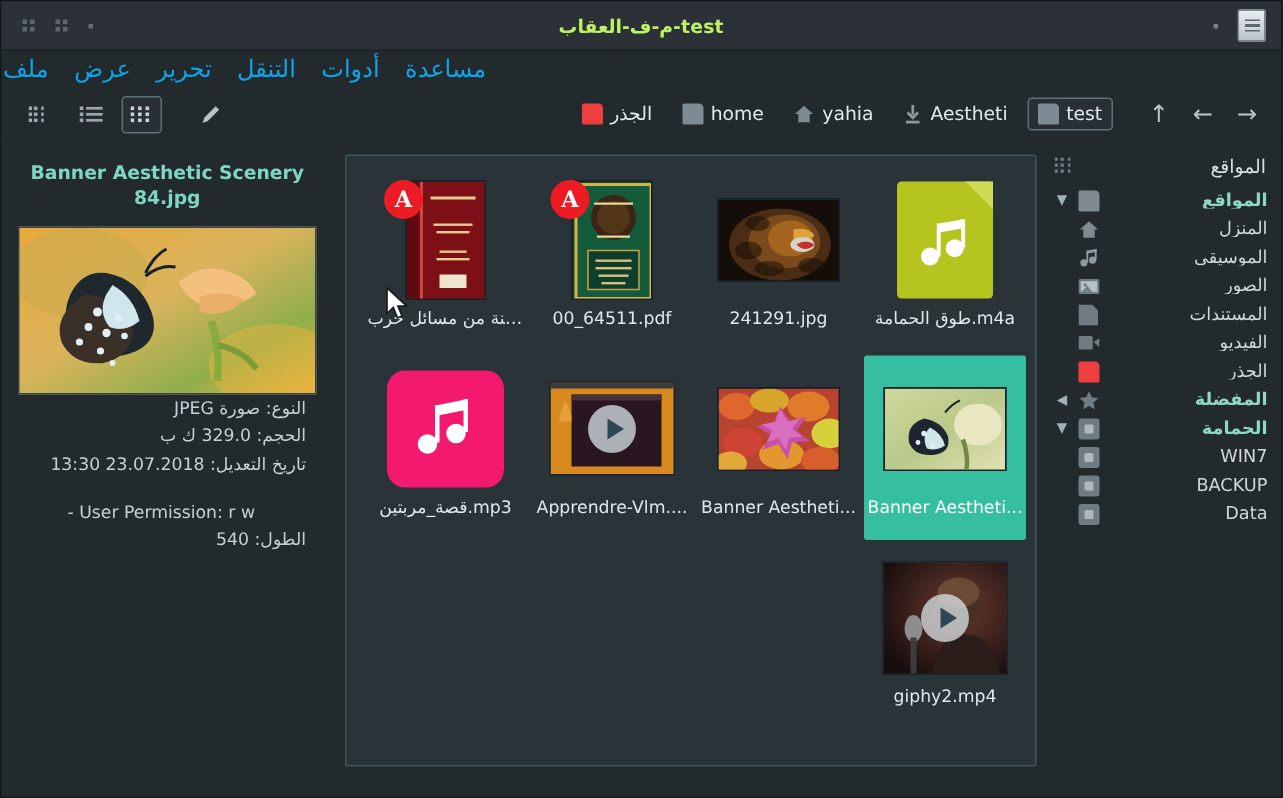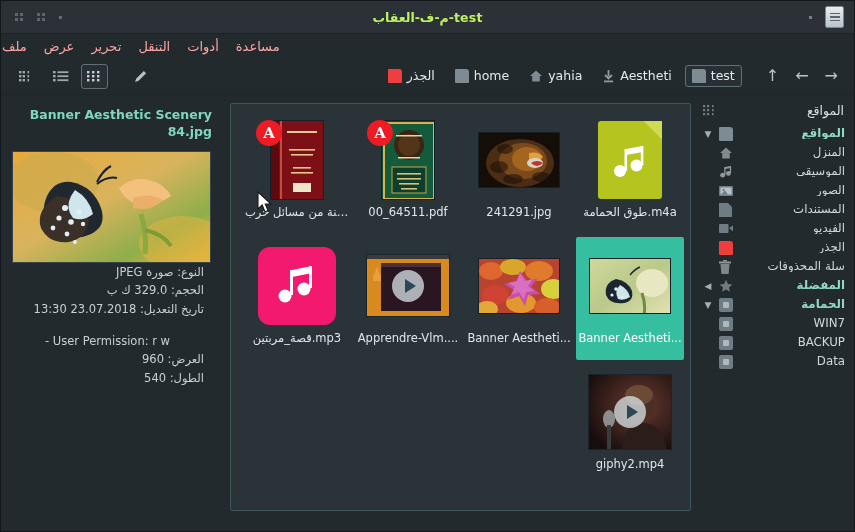--- a/index.html
+++ b/index.html
@@ -47,21 +47,21 @@
 
   
   .menubar {
     height: 24px; flex: 0 0 24px;
     display: flex; flex-direction: row-reverse; align-items: center;
     padding-right: 12px; gap: 15px;
     background: #232a2e;
     direction: rtl;
   }
   .menu-item {
-    color: #fca5a5; font-size: 13px; line-height: 1;
+    color: #0ea5e9; font-size: 16px; line-height: 1;
     padding: 2px 1px; cursor: default; white-space: nowrap;
   }
 
   
   .toolbar {
     height: 37px; flex: 0 0 37px;
     display: flex; align-items: center;
     padding: 0 10px 0 12px;
     background: #232a2e;
     border-bottom: 1px solid #1f262a;
@@ -99,21 +99,21 @@
 
   
   .preview {
     width: 221px; flex: 0 0 221px;
     background: #232a2e;
     padding: 12px 10px 8px 10px;
     display: flex; flex-direction: column;
   }
   .pv-title {
     color: #7fd6c2; font-size: 12.5px; font-weight: bold;
-    text-align: right; line-height: 1.35; margin-bottom: 10px;
+    text-align: center; line-height: 1.35; margin-bottom: 10px;
   }
   .pv-thumb {
     width: 199px; height: 112px; margin: 0 auto;
     border: 1px solid #39444a; position: relative; overflow: hidden;
     background: #caa24a;
   }
   .pv-meta {
     direction: rtl; text-align: right;
     color: #c6d1d6; font-size: 11.5px; line-height: 1.62;
     padding-right: 8px;
@@ -408,21 +408,20 @@
           <path d="M84 30 q6-12 14-16" stroke="#16202a" stroke-width="2" fill="none"></path>
           <path d="M84 32 q10-8 20-6" stroke="#16202a" stroke-width="2" fill="none"></path>
         </svg>
       </div>
       <div class="pv-meta">
         <div>النوع: صورة JPEG</div>
         <div>الحجم: 329.0 ك ب</div>
         <div>تاريخ التعديل: 23.07.2018 13:30</div>
         <div class="gap"></div>
         <div class="ltr">-  User Permission: r  w</div>
-        <div>العرض: 960</div>
         <div>الطول: 540</div>
       </div>
     </div>
 
     <div class="gridwrap">
       <div class="grid-panel">
 
         <div class="tile">
           <div class="tile-icon">
             <div class="doc-icon">
@@ -691,29 +690,20 @@
         </svg>
         <span class="lbl">الفيديو</span>
       </div>
 
       <div class="pl-item">
         <span class="arrow"></span>
         <span class="ico folder red"></span>
         <span class="lbl">الجذر</span>
       </div>
 
-      <div class="pl-item">
-        <span class="arrow"></span>
-        <svg class="si" width="12" height="14" viewBox="0 0 12 14">
-          <rect x="0" y="1.5" width="12" height="2" fill="#8a969c"></rect>
-          <rect x="4" y="0" width="4" height="1.5" fill="#8a969c"></rect>
-          <path d="M1.5 4 H10.5 L9.6 14 H2.4 Z" fill="#7b878d"></path>
-        </svg>
-        <span class="lbl">سلة المحذوفات</span>
-      </div>
 
       <div class="pl-item group">
         <span class="arrow">◀</span>
         <svg class="si" width="14" height="14" viewBox="0 0 14 14">
           <path d="M7 0.8 L8.9 4.9 L13.3 5.4 L10 8.4 L10.9 12.8 L7 10.6 L3.1 12.8 L4 8.4 L0.7 5.4 L5.1 4.9 Z" fill="#6f7c83"></path>
         </svg>
         <span class="lbl">المفضلة</span>
       </div>
 
       <div class="pl-item group">

